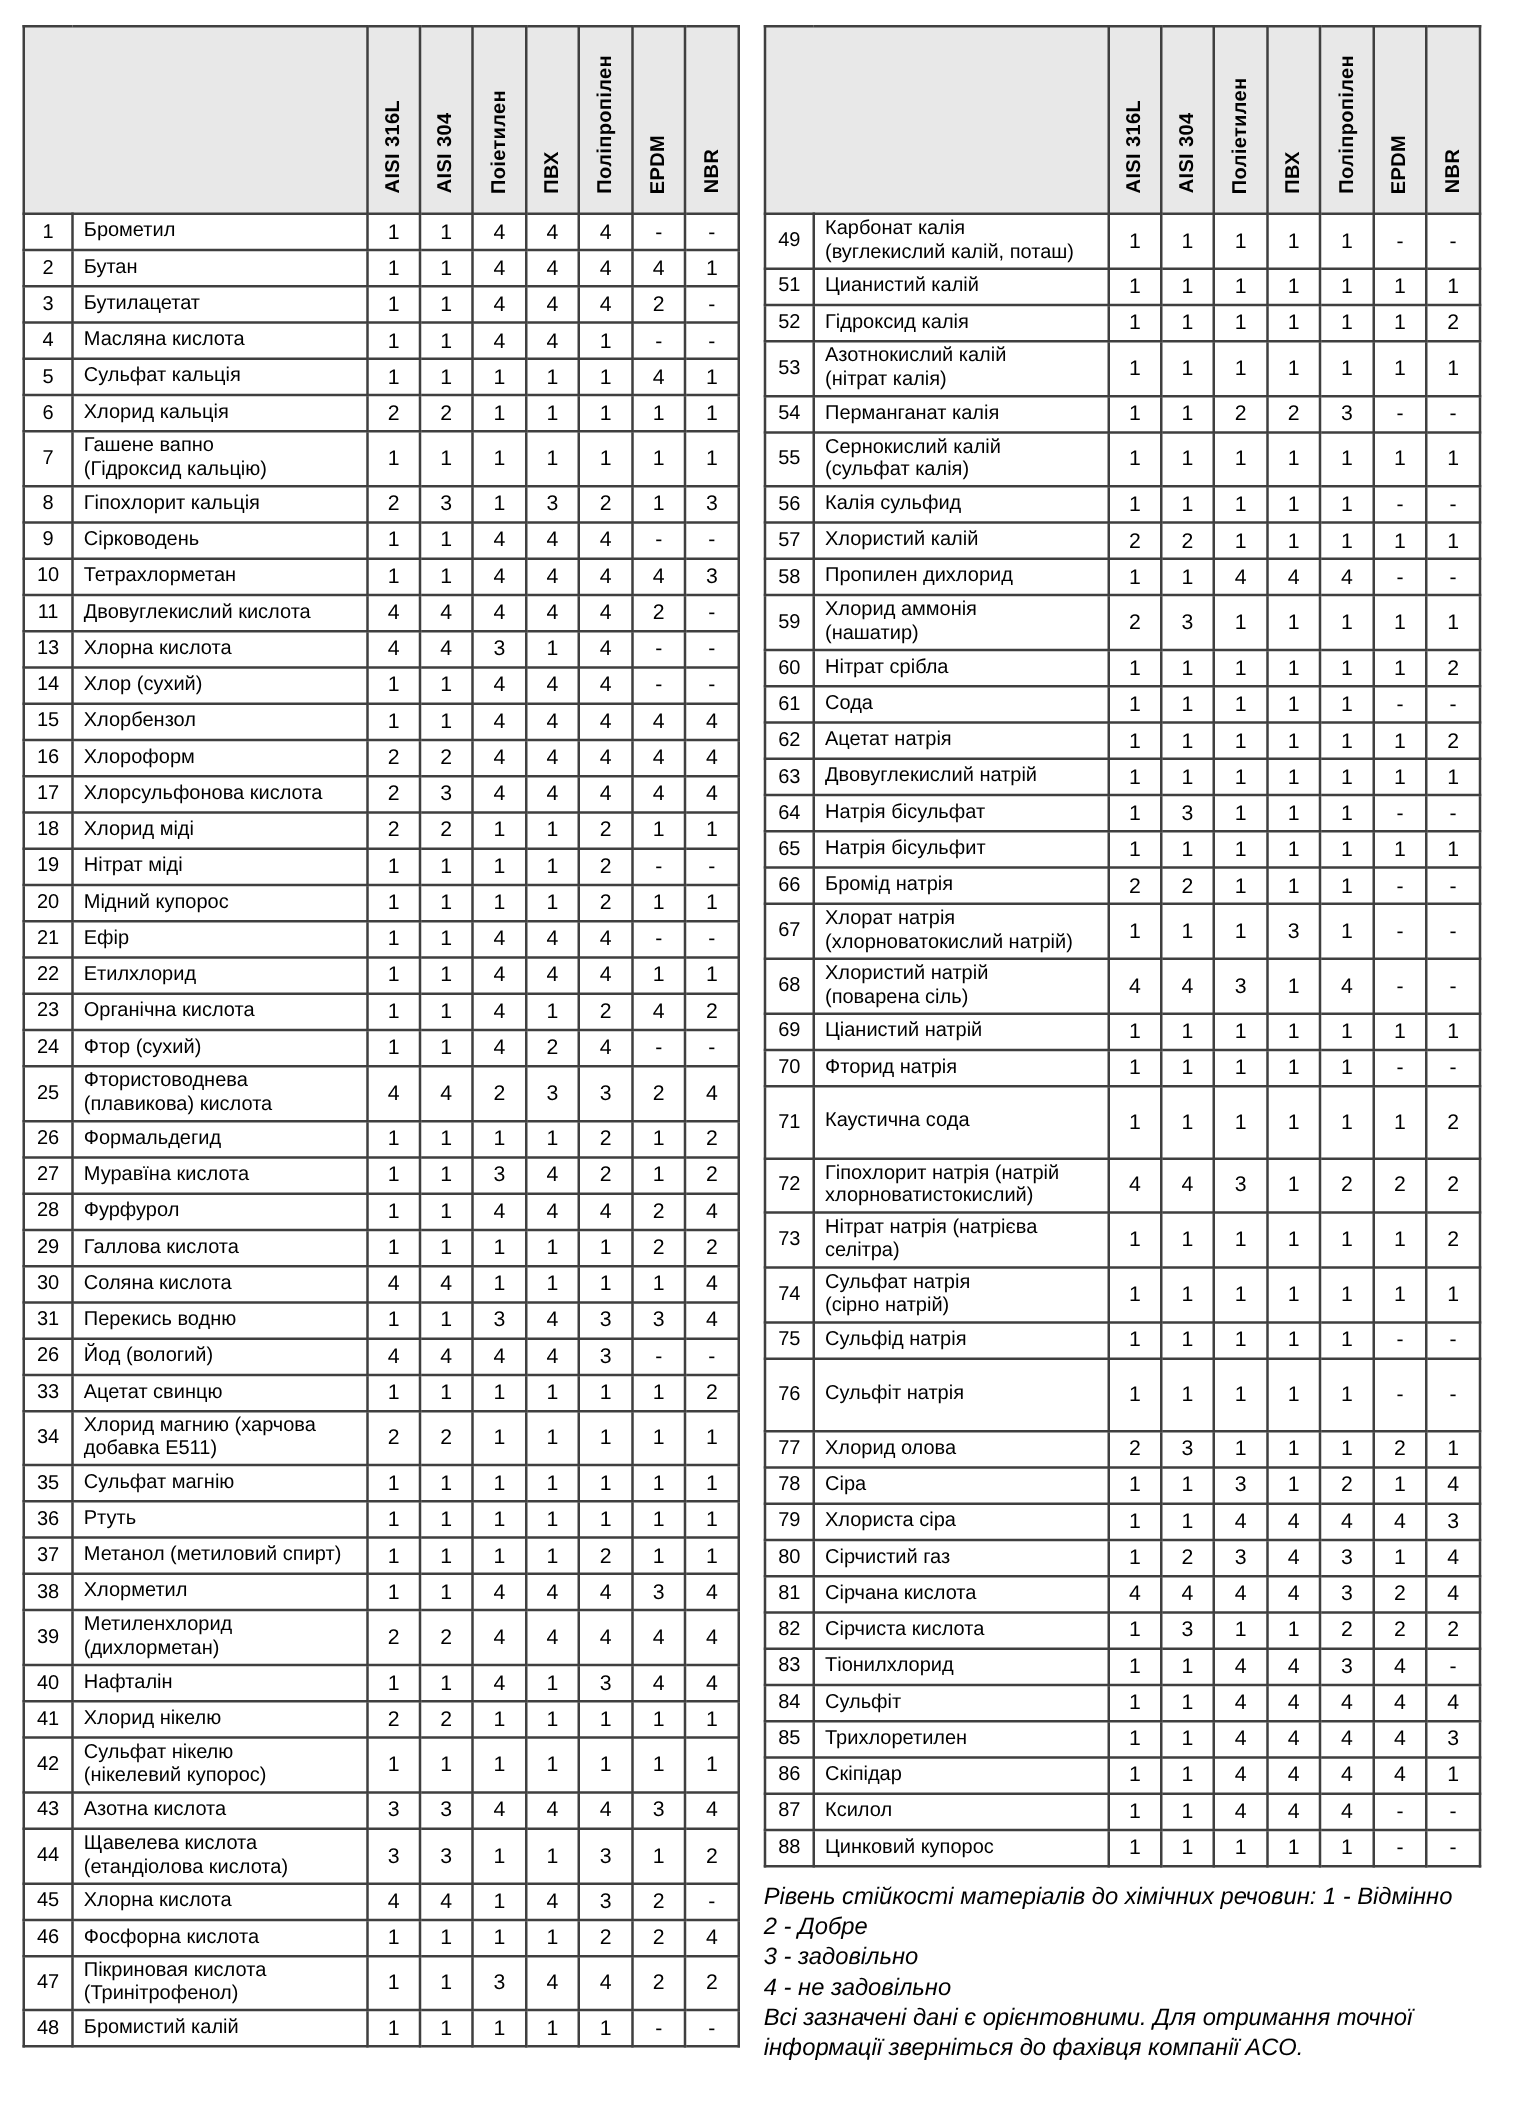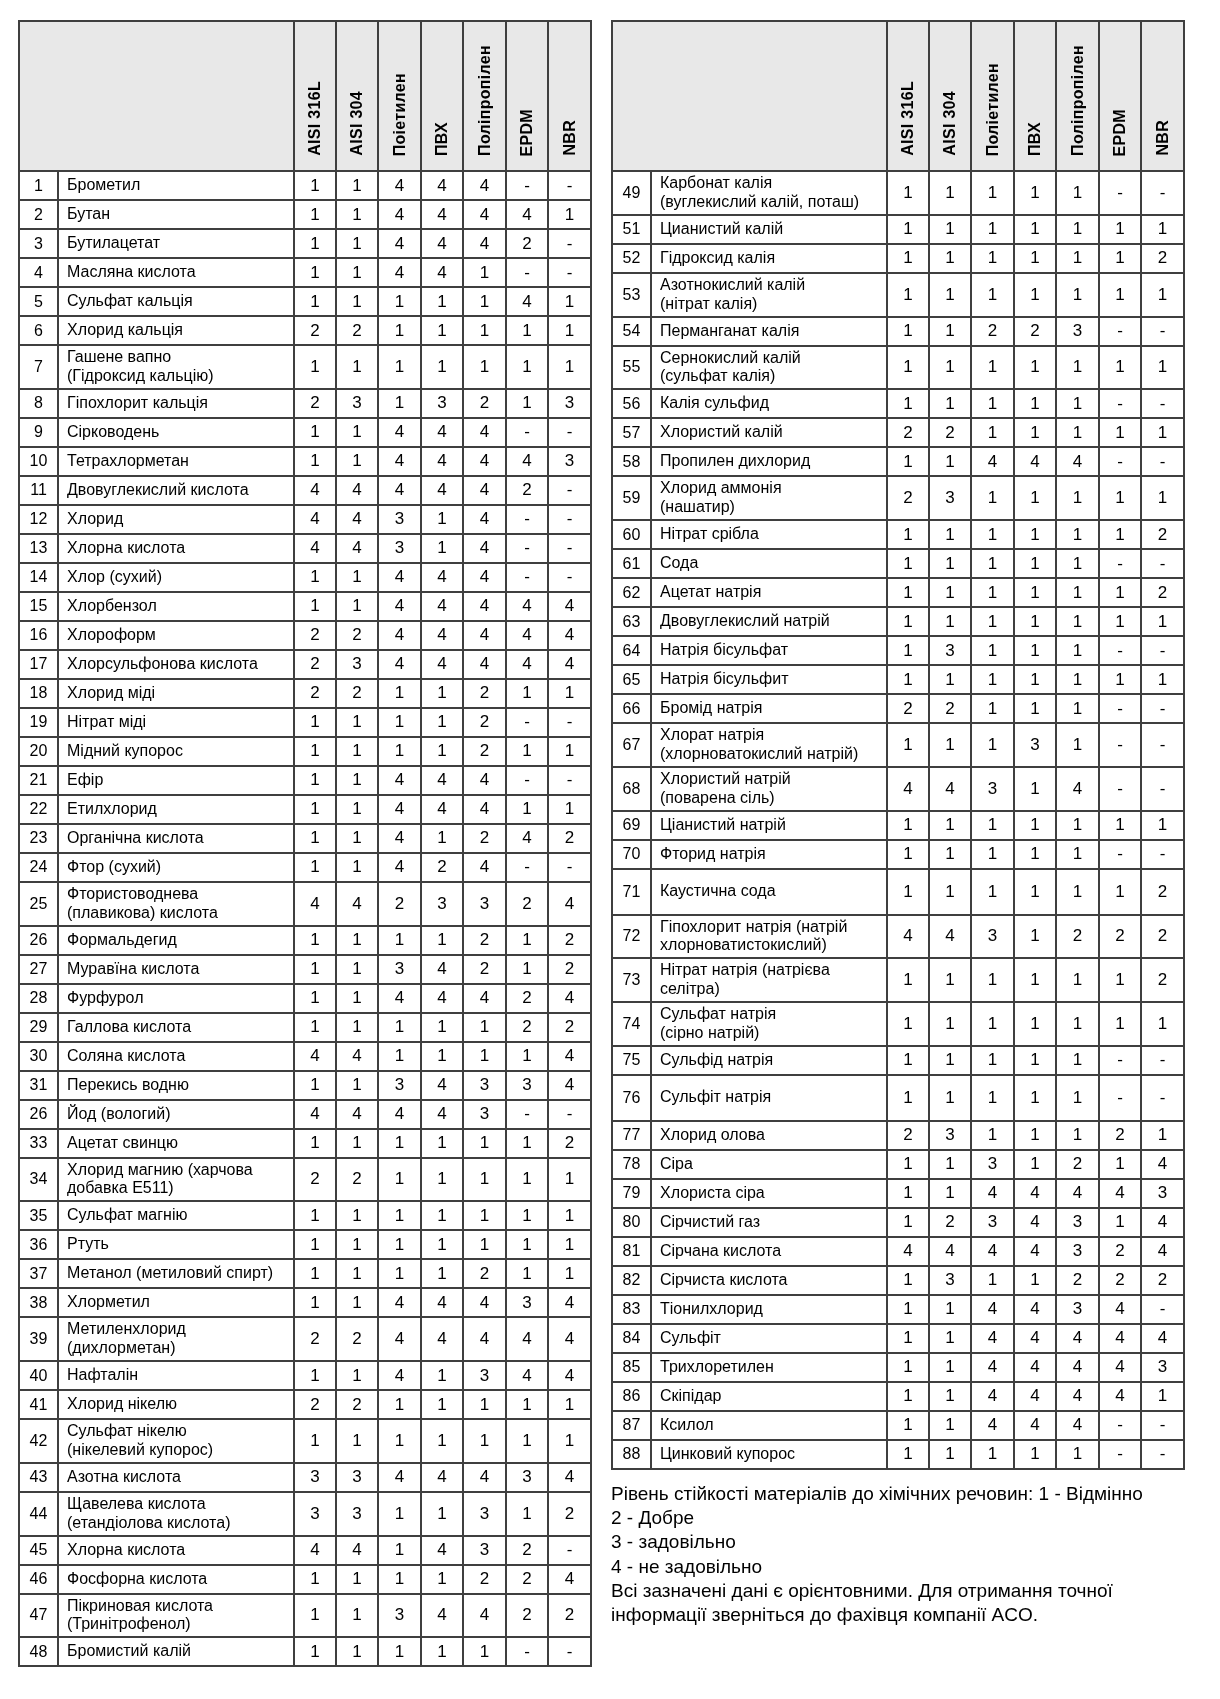--- a/index.html
+++ b/index.html
@@ -35,21 +35,21 @@
   .vtext {
     display: inline-block;
     writing-mode: vertical-rl;
     transform: rotate(180deg);
     font-weight: bold;
     font-size: 16px;
     letter-spacing: 0.3px;
     white-space: nowrap;
   }
   table.chem tbody tr { height: 29px; }
-  table.chem tbody tr.tall { height: 46px; }
+  table.chem tbody tr.tall { height: 58px; }
   td.num {
     text-align: center;
     font-size: 16px;
     padding: 1px 2px;
   }
   td.name {
     font-size: 16px;
     padding: 2px 4px 2px 8px;
     line-height: 1.18;
     white-space: pre-line;
@@ -60,21 +60,21 @@
     font-size: 17px;
     padding: 1px 2px;
   }
   .right-col { display: flex; flex-direction: column; width: 578px; }
   .legend {
     margin-top: 12px;
     font-size: 19px;
     line-height: 1.28;
     width: 578px;
   }
-  .legend div { margin: 0; }
+  .legend div { margin: 0; font-style: italic; }
 </style>
 </head>
 <body>
 
 <div class="page">
 
   <table class="chem">
     <colgroup>
       <col style="width:39px">
         <col style="width:236px">
@@ -215,31 +215,20 @@
           <td class="name">Двовуглекислий кислота</td>
           <td class="val">4</td>
           <td class="val">4</td>
           <td class="val">4</td>
           <td class="val">4</td>
           <td class="val">4</td>
           <td class="val">2</td>
           <td class="val">-</td>
         </tr>
         <tr>
-          <td class="num">12</td>
-          <td class="name">Хлорид</td>
-          <td class="val">4</td>
-          <td class="val">4</td>
-          <td class="val">3</td>
-          <td class="val">1</td>
-          <td class="val">4</td>
-          <td class="val">-</td>
-          <td class="val">-</td>
-        </tr>
-        <tr>
           <td class="num">13</td>
           <td class="name">Хлорна кислота</td>
           <td class="val">4</td>
           <td class="val">4</td>
           <td class="val">3</td>
           <td class="val">1</td>
           <td class="val">4</td>
           <td class="val">-</td>
           <td class="val">-</td>
         </tr>

